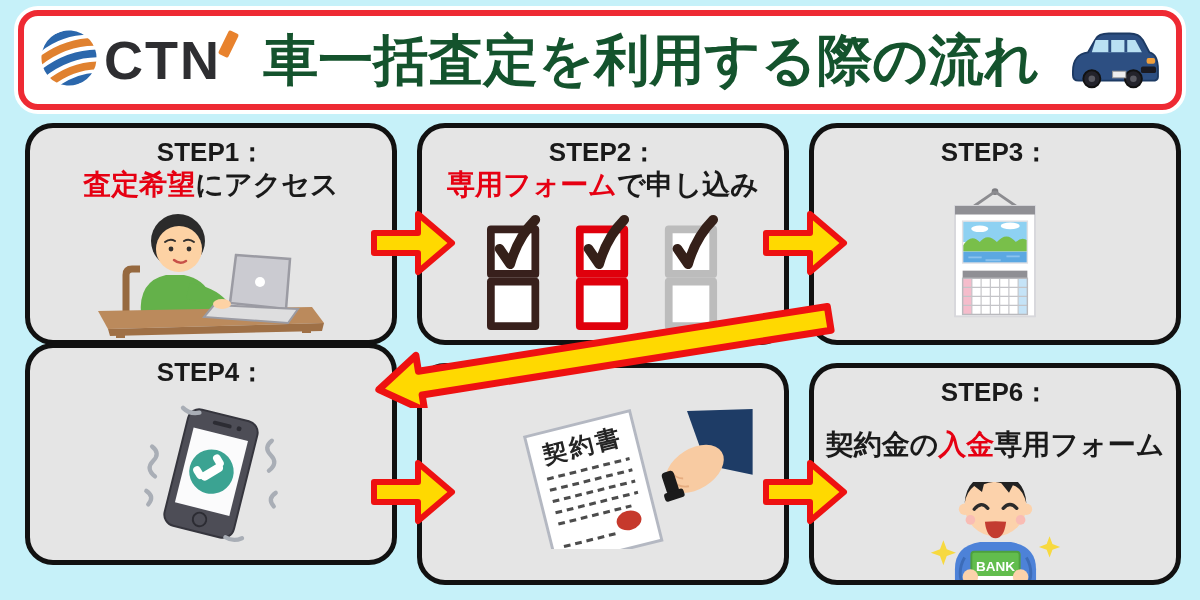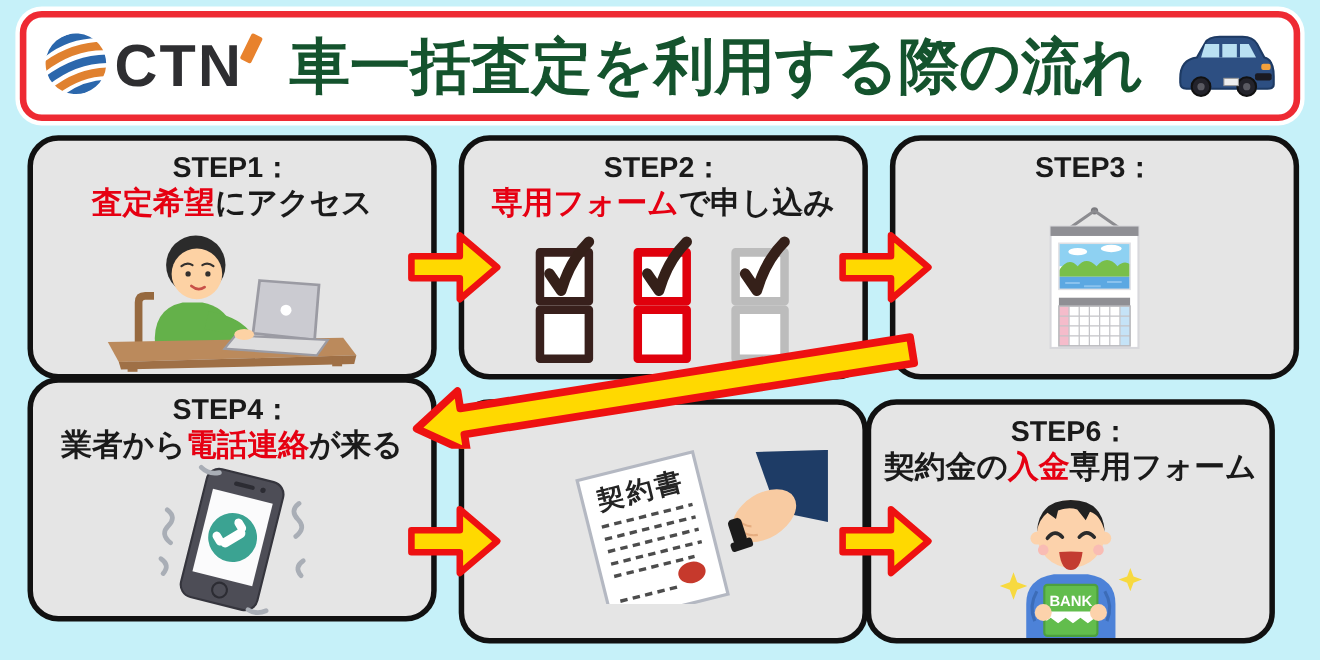--- a/index.html
+++ b/index.html
@@ -16,21 +16,21 @@
     transform:rotate(26deg);position:relative;top:-16px;left:-2px;}
   .main-title{flex:1;text-align:center;font-size:55px;font-weight:900;color:#14532d;
     white-space:nowrap;letter-spacing:0;line-height:1;}
   .car-wrap{flex:0 0 auto;}
 
   
   .step-box{position:absolute;width:372px;height:222px;box-sizing:border-box;background:#e5e5e5;
     border:5px solid #111111;border-radius:28px;display:flex;flex-direction:column;
     align-items:center;padding-top:9px;z-index:1;}
   #box1{left:25px;top:123px;} #box2{left:417px;top:123px;} #box3{left:809px;top:123px;}
-  #box4{left:25px;top:343px;} #box5{left:417px;top:363px;} #box6{left:787px;top:363px;}
+  #box4{left:25px;top:343px;} #box5{left:417px;top:363px;} #box6{left:809px;top:363px;gap:20px;}
   .step-label{font-size:26px;font-weight:800;color:#1a1a1a;line-height:1.2;}
   .step-title{font-size:28px;font-weight:800;color:#1a1a1a;line-height:1.2;white-space:nowrap;}
   .step-title .hl{color:#e60012;}
   .illus{flex:1;width:100%;display:flex;align-items:center;justify-content:center;overflow:hidden;}
 
   
   .arrow-small{position:absolute;width:86px;height:70px;z-index:5;}
   #arrow1{left:370px;top:208px;} #arrow2{left:762px;top:208px;}
   #arrow4{left:370px;top:457px;} #arrow5{left:762px;top:457px;}
   .arrow-long{position:absolute;left:362px;top:300px;width:484px;height:108px;z-index:6;}
@@ -149,21 +149,20 @@
           <path d="M45.7 98 V136 M55.4 98 V136 M65.1 98 V136 M74.9 98 V136 M84.6 98 V136 M94.3 98 V136"></path>
           <path d="M36 107.5 H104 M36 117 H104 M36 126.5 H104"></path>
         </g>
         <rect x="36" y="98" width="68" height="38" fill="none" stroke="#b9b9bd" stroke-width="1.5"></rect>
       </svg>
     </div>
   </div>
 
   <div class="step-box" id="box4">
     <div class="step-label">STEP4：</div>
-    <div class="step-title"><span>業者から</span><span class="hl">電話連絡</span><span>が来る</span></div>
     <div class="illus">
       <svg width="210" height="140" viewBox="0 0 210 145">
         <g transform="rotate(14 105 72)">
           <rect x="68" y="10" width="74" height="124" rx="12" fill="#4d4d56" stroke="#35353d" stroke-width="2"></rect>
           <rect x="76" y="30" width="58" height="80" fill="#fbfbfc"></rect>
           <rect x="94" y="18" width="20" height="4" rx="2" fill="#2c2c33"></rect>
           <circle cx="122" cy="20" r="2.5" fill="#2c2c33"></circle>
           <circle cx="105" cy="70" r="23" fill="#3ba392"></circle>
           <g transform="rotate(-45 105 70)" fill="#ffffff">
             <rect x="92" y="66" width="26" height="9" rx="4.5"></rect>

